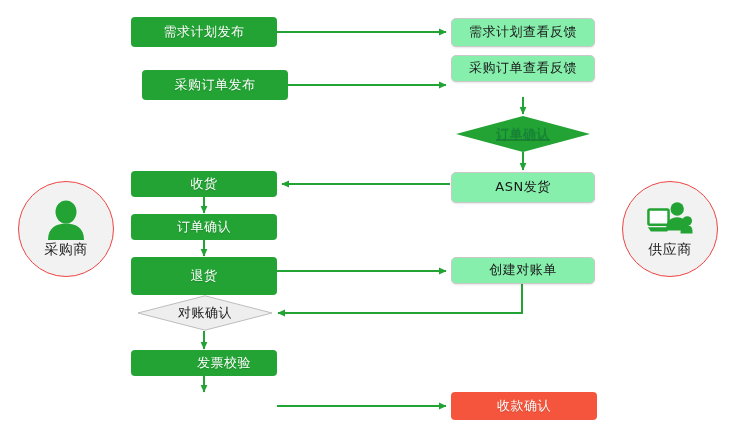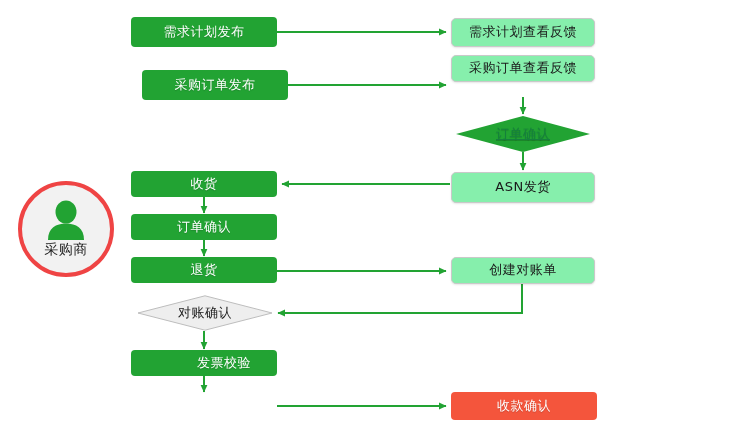--- a/index.html
+++ b/index.html
@@ -80,21 +80,21 @@
   }
   .diamond.grey .dlabel { color: #1a1a1a; }
 
   
   .actor {
     position: absolute;
     width: 96px;
     height: 96px;
     border-radius: 50%;
     background: #f2f2f2;
-    border: 4px solid #ef4444;
+    border: 1px solid #ef4444;
     box-sizing: border-box;
     display: flex;
     flex-direction: column;
     align-items: center;
     justify-content: center;
     z-index: 4;
   }
   .actor .glyph {
     width: 46px;
     height: 40px;
@@ -158,20 +158,31 @@
   </svg>
 
   <div class="actor" style="left:18px; top:181px;">
     <svg class="glyph" viewBox="0 0 46 40">
       <ellipse cx="23" cy="12" rx="10.5" ry="11.5" fill="#22a333"></ellipse>
       <path d="M5,40 C5,28 13,23.5 23,23.5 C33,23.5 41,28 41,40 Z" fill="#22a333"></path>
     </svg>
     <span class="alabel">采购商</span>
   </div>
 
+  <div class="actor" style="left:622px; top:181px;">
+    <svg class="glyph" viewBox="0 0 48 40">
+      <rect x="1.5" y="9" width="21" height="16" rx="1.5" fill="#ffffff" stroke="#22a333" stroke-width="2.6"></rect>
+      <path d="M1,27.5 L24,27.5 L21,32 L4,32 Z" fill="#22a333"></path>
+      <circle cx="31.5" cy="8.5" r="7" fill="#22a333"></circle>
+      <path d="M20,29 C20,20.5 25.5,17 31.5,17 C37.5,17 43,20.5 43,29 L43,31 L20,31 Z" fill="#22a333"></path>
+      <circle cx="42" cy="21" r="5" fill="#22a333"></circle>
+      <path d="M35,33 C35,27.5 38.5,25.5 42,25.5 C45.5,25.5 47.5,27.5 47.5,33 L47.5,34 L35,34 Z" fill="#22a333"></path>
+    </svg>
+    <span class="alabel">供应商</span>
+  </div>
 
   <div class="node green" style="left:131px; top:17px; width:146px; height:30px;">需求计划发布</div>
 
   <div class="node grey" style="left:451px; top:18px; width:144px; height:29px;">需求计划查看反馈</div>
 
   <div class="node green" style="left:142px; top:70px; width:146px; height:30px;">采购订单发布</div>
 
   <div class="node grey" style="left:451px; top:55px; width:144px; height:27px;">采购订单查看反馈</div>
 
   <div class="diamond green" style="left:456px; top:116px; width:134px; height:36px;">
@@ -180,21 +191,21 @@
     </svg>
     <span class="dlabel">订单确认</span>
   </div>
 
   <div class="node grey" style="left:451px; top:172px; width:144px; height:31px;">ASN发货</div>
 
   <div class="node green" style="left:131px; top:171px; width:146px; height:26px;">收货</div>
 
   <div class="node green" style="left:131px; top:214px; width:146px; height:26px;">订单确认</div>
 
-  <div class="node green" style="left:131px; top:257px; width:146px; height:26px;">退货</div>
+  <div class="node green" style="left:131px; top:257px; width:146px; height:38px;">退货</div>
 
   <div class="node grey" style="left:451px; top:257px; width:144px; height:27px;">创建对账单</div>
 
   <div class="diamond grey" style="left:137px; top:295px; width:136px; height:36px;">
     <svg viewBox="0 0 136 36" width="136" height="36">
       <polygon points="68,0.8 135,18 68,35.2 1,18" fill="#eeeeee" stroke="#bdbdbd" stroke-width="1"></polygon>
     </svg>
     <span class="dlabel">对账确认</span>
   </div>
 

